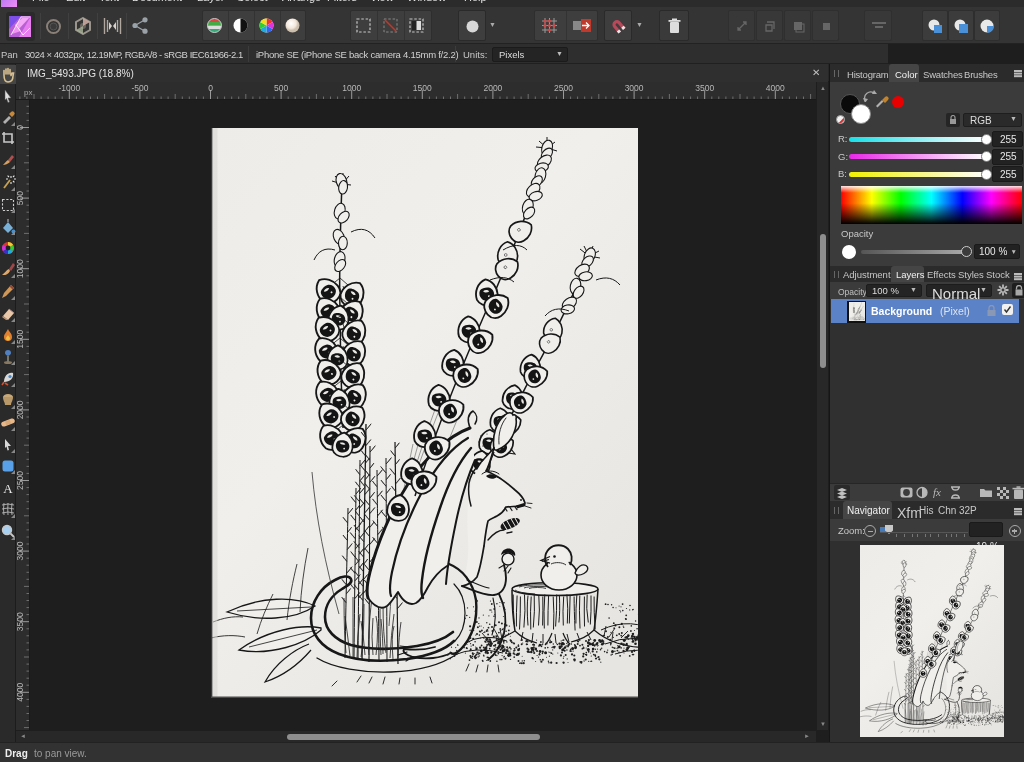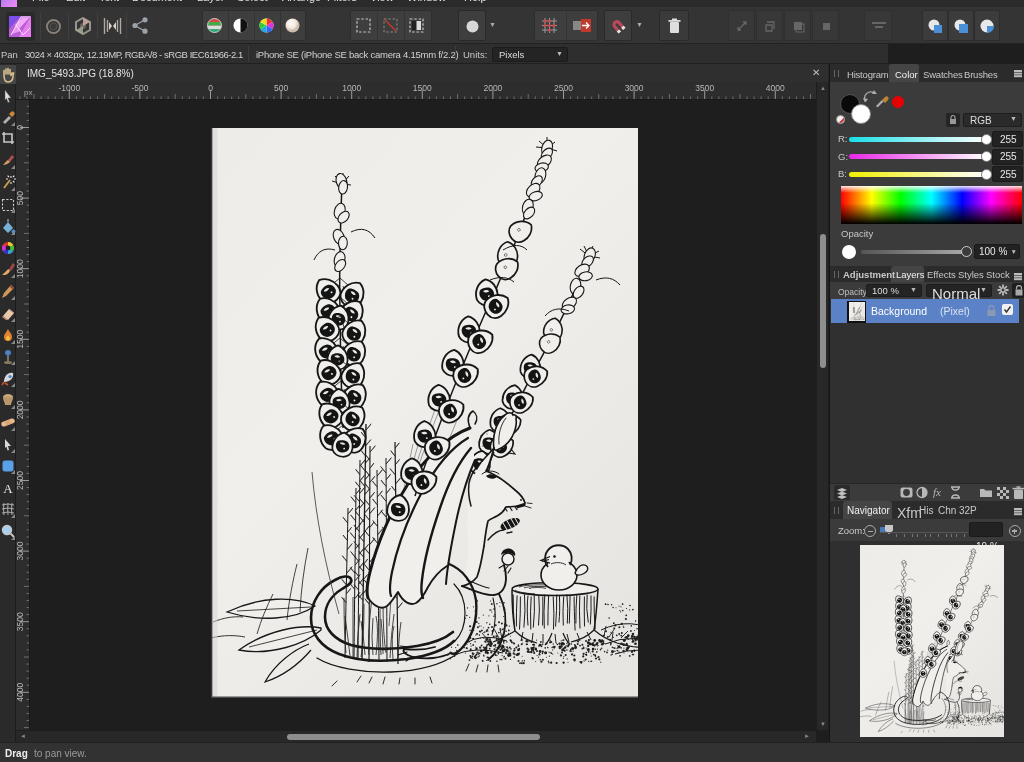--- a/index.html
+++ b/index.html
@@ -1850,21 +1850,21 @@
 <span class="abs" style="left:11px;top:164px;font-size:9.5px;color:#c8c8c8;font-weight:normal;white-space:nowrap;">Opacity</span>
 <div class="abs" style="left:12px;top:181px;width:14px;height:14px;border-radius:50%;background:#fff;"></div>
 <div class="abs" style="left:31px;top:186px;width:106px;height:4px;border-radius:2px;background:linear-gradient(90deg,#555,#aaa);"></div>
 <div class="abs" style="left:131px;top:182px;width:11px;height:11px;border-radius:50%;background:#3b3b3b;border:1.6px solid #ccc;box-sizing:border-box;"></div>
 <div class="abs" style="left:144px;top:180px;width:46px;height:15px;background:#222;border:1px solid #1a1a1a;border-radius:2px;">
         <span class="abs" style="left:4px;top:1px;font-size:10px;color:#e8e8e8;">100 %</span>
         <span class="abs" style="right:2px;top:2.5px;font-size:6.5px;color:#bbb;">▼</span>
       </div>
 <div class="abs" style="left:4px;top:207px;width:5px;height:7px;border-left:1.5px solid #666;border-right:1.5px solid #666;"></div>
 <div class="abs" style="left:61px;top:202px;width:33px;height:16px;background:#454545;border-radius:3px 3px 0 0;"></div>
-<span class="abs" style="left:13px;top:205px;font-size:9.5px;color:#c8c8c8;font-weight:bold;white-space:nowrap;">Adjustment</span>
+<span class="abs" style="left:13px;top:205px;font-size:9.5px;color:#c8c8c8;font-weight:normal;white-space:nowrap;">Adjustment</span>
 <span class="abs" style="left:66px;top:205px;font-size:9.5px;color:#f0f0f0;font-weight:normal;white-space:nowrap;">Layers</span>
 <span class="abs" style="left:97px;top:205px;font-size:9.5px;color:#c8c8c8;font-weight:normal;white-space:nowrap;">Effects</span>
 <span class="abs" style="left:128px;top:205px;font-size:9.5px;color:#c8c8c8;font-weight:normal;white-space:nowrap;">Styles</span>
 <span class="abs" style="left:156px;top:205px;font-size:9.5px;color:#c8c8c8;font-weight:normal;white-space:nowrap;">Stock</span>
 <div class="abs" style="left:184px;top:209px;width:8px;height:1.6px;background:#bbb;box-shadow:0 2.6px #bbb,0 5.2px #bbb;"></div>
 <span class="abs" style="left:8px;top:223px;font-size:8.5px;color:#c0c0c0;font-weight:normal;white-space:nowrap;">Opacity:</span>
 <div class="abs" style="left:36px;top:219.5px;width:56px;height:13px;background:#242424;border:1px solid #1c1c1c;border-radius:2px;">
         <span class="abs" style="left:5px;top:0.5px;font-size:9.5px;color:#ddd;">100 %</span>
         <span class="abs" style="right:4px;top:1px;font-size:7px;color:#bbb;">▼</span>
       </div>
@@ -1882,21 +1882,21 @@
         <svg class="abs" style="left:2.5px;top:2px;" width="8" height="11">
           <rect x="0.5" y="4.5" width="7" height="6" fill="#a8a8a8"></rect>
           <path d="M1.5,4.5 V3 a2.3,2.3 0 0 1 5,0 V4.5" fill="none" stroke="#a8a8a8" stroke-width="1.3"></path>
         </svg>
       </div>
 <div class="abs" style="left:1px;top:235px;width:188px;height:24px;background:#5b82c6;"></div>
 <div class="abs" style="left:17px;top:236.5px;width:19px;height:22px;background:#111;"></div>
 <div class="abs" style="left:18.5px;top:238px;width:16px;height:19px;background:#f0efed;overflow:hidden;"><svg width="16" height="19" viewBox="0 0 427 570" preserveAspectRatio="none">
           <use href="#drw"></use>
         </svg></div>
-<span class="abs" style="left:41px;top:241px;font-size:10.5px;color:#ffffff;font-weight:normal;white-space:nowrap;">Background</span>
+<span class="abs" style="left:41px;top:241px;font-size:10.5px;color:#ffffff;font-weight:bold;white-space:nowrap;">Background</span>
 <span class="abs" style="left:104px;top:241px;font-size:10.5px;color:#dbe2f0;font-weight:normal;white-space:nowrap;margin-left:6px;">(Pixel)</span>
 <svg class="abs" style="left:157px;top:241px;" width="9" height="11">
         <rect x="0.5" y="5" width="8" height="6" fill="#8a97b5"></rect>
         <path d="M2,5 V3 a2.4,2.4 0 0 1 5,0 V5" fill="none" stroke="#8a97b5" stroke-width="1.3"></path>
       </svg>
 <div class="abs" style="left:172px;top:240px;width:11px;height:11px;background:#f0f0f0;border-radius:2px;">
         <svg class="abs" style="left:1px;top:1px;" width="9" height="9">
           <path d="M1.5,4.5 L3.5,7 L7.5,1.5" fill="none" stroke="#333" stroke-width="1.4"></path>
         </svg>
       </div>

